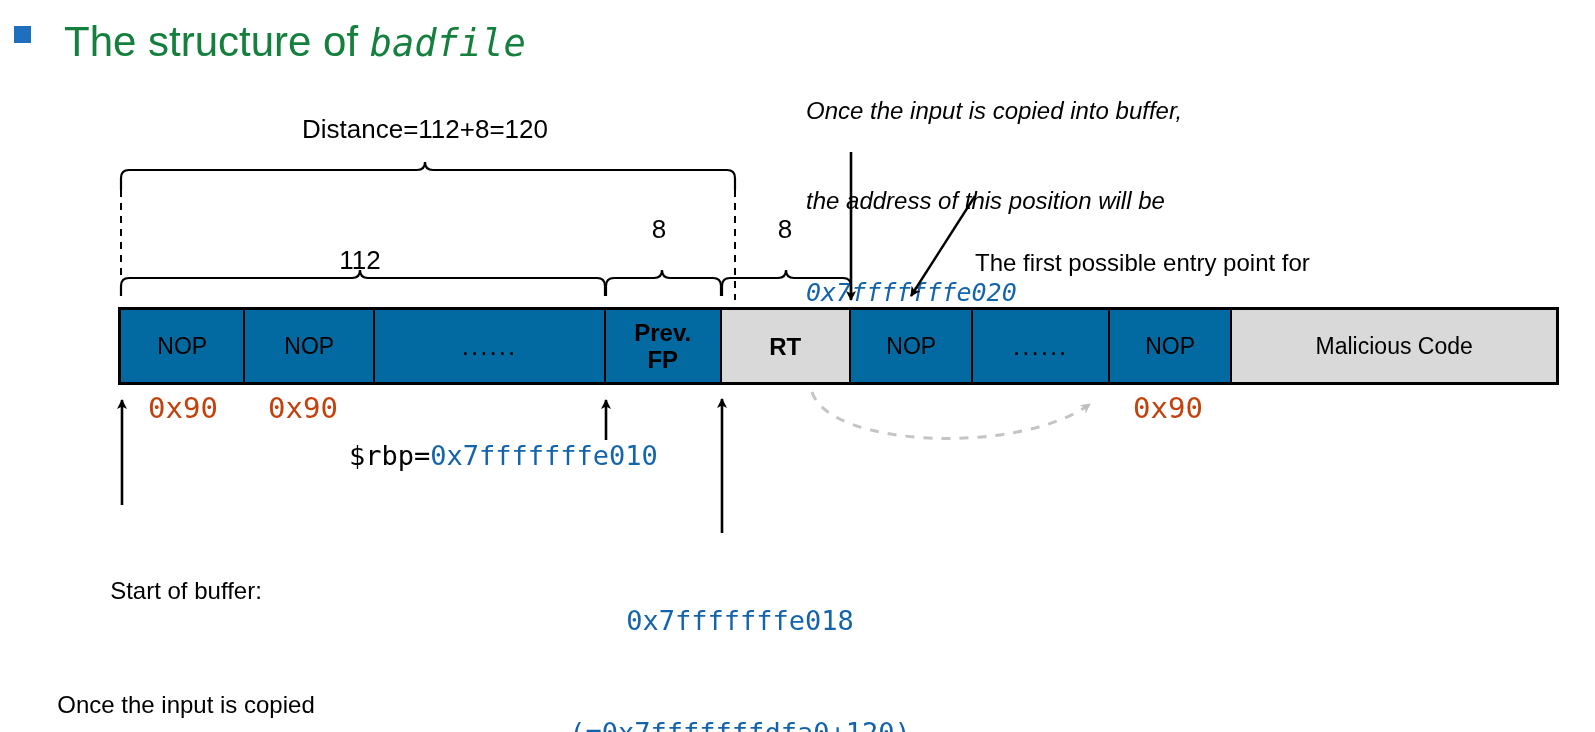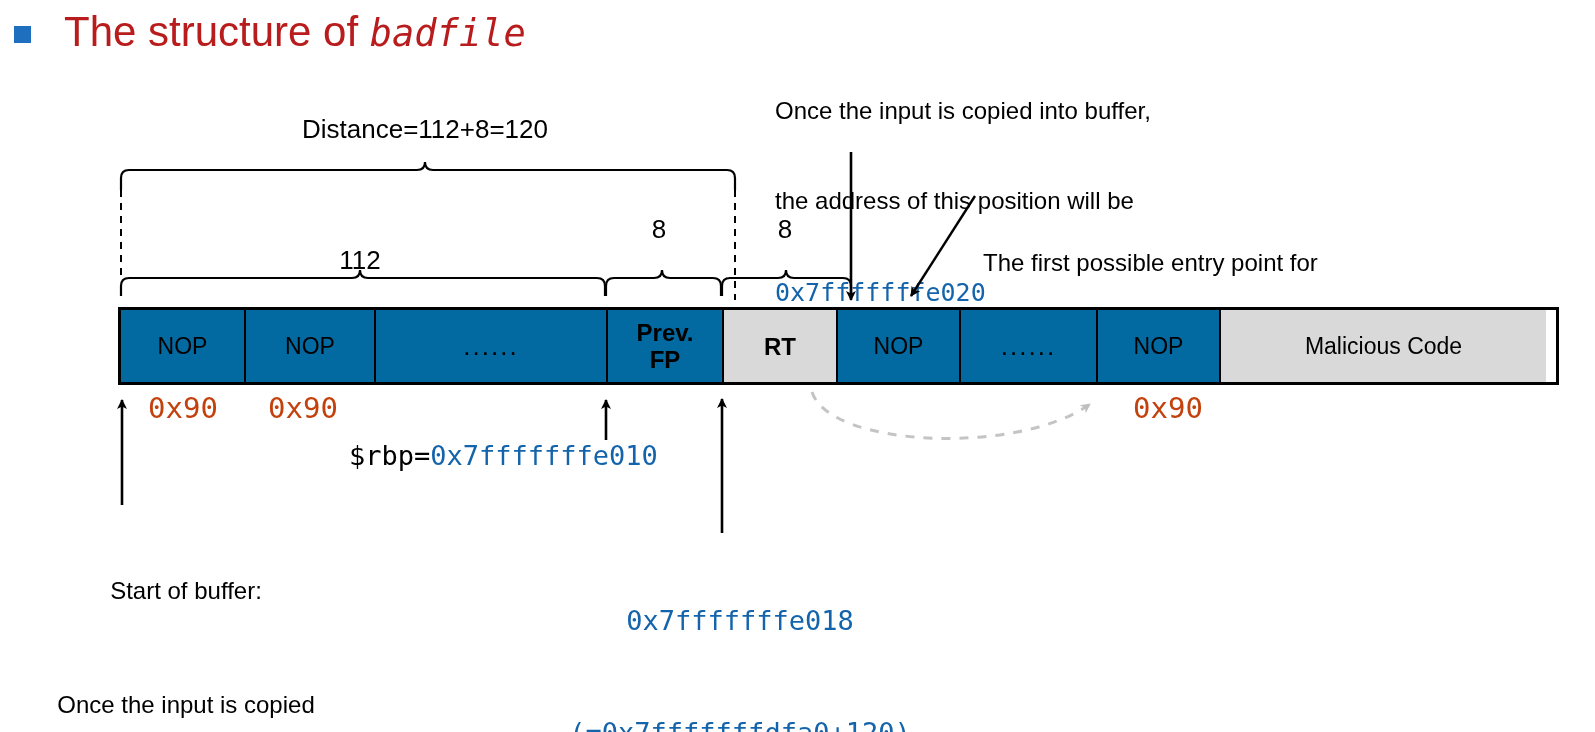--- a/index.html
+++ b/index.html
@@ -12,21 +12,21 @@
   .abs{position:absolute;}
 
   
   #title-row{left:14px;top:4px;width:900px;height:60px;}
   #title-bullet{
     position:absolute;left:0px;top:22px;width:17px;height:17px;
     background:#1f6fbf;
   }
   #title-text{
     position:absolute;left:50px;top:0px;
-    font-size:42px;line-height:56px;white-space:nowrap;color:#b91c1c;
+    font-size:42px;line-height:76px;white-space:nowrap;color:#15803d;
   }
   #title-mono{
     font-family:"DejaVu Sans Mono","Liberation Mono",monospace;
     font-style:italic;font-size:37px;
   }
 
   
   .note{font-size:24px;line-height:30px;color:#000;white-space:pre;}
   .mono{font-family:"DejaVu Sans Mono","Liberation Mono",monospace;}
   .blue{color:#1464ac;}
@@ -59,27 +59,27 @@
 </head>
 <body>
 
 <div class="stage">
 
   <div class="abs" id="title-row">
     <span id="title-bullet"></span>
     <span id="title-text"><span>The structure of </span><span id="title-mono">badfile</span></span>
   </div>
 
-  <div class="abs note" style="left:775px;top:36px;width:540px;">
+  <div class="abs note" style="left:806px;top:36px;width:540px;font-style:italic;">
     <div>Once the input is copied into buffer,</div>
     <div>the address of this position will be</div>
     <div class="mono blue" style="font-size:25px;line-height:34px;">0x7fffffffe020</div>
   </div>
 
-  <div class="abs note" style="left:975px;top:188px;width:520px;margin-left:8px;">
+  <div class="abs note" style="left:975px;top:188px;width:520px;">
     <div>The first possible entry point for</div>
     <div>the malicious code</div>
   </div>
 
   <div class="abs numlab" style="left:275px;top:114px;width:300px;">Distance=112+8=120</div>
 
   <div class="abs numlab" style="left:310px;top:214px;width:100px;margin-top:31px;">112</div>
   <div class="abs numlab" style="left:613px;top:214px;width:92px;">8</div>
   <div class="abs numlab" style="left:739px;top:214px;width:92px;">8</div>
 
@@ -88,21 +88,21 @@
         <span>NOP</span>
       </div>
     <div class="cell" style="width:130px;">
         <span>NOP</span>
       </div>
     <div class="cell" style="width:232px;">
         <span class="dots">......</span>
       </div>
     <div class="cell bold" style="width:116px;white-space:pre;"><span>Prev.
 FP</span></div>
-    <div class="cell bold shaded" style="width:114px;">
+    <div class="cell bold shaded" style="width:130px;">
         <span>RT</span>
       </div>
     <div class="cell" style="width:123px;">
         <span>NOP</span>
       </div>
     <div class="cell" style="width:137px;">
         <span class="dots">......</span>
       </div>
     <div class="cell" style="width:123px;">
         <span>NOP</span>

